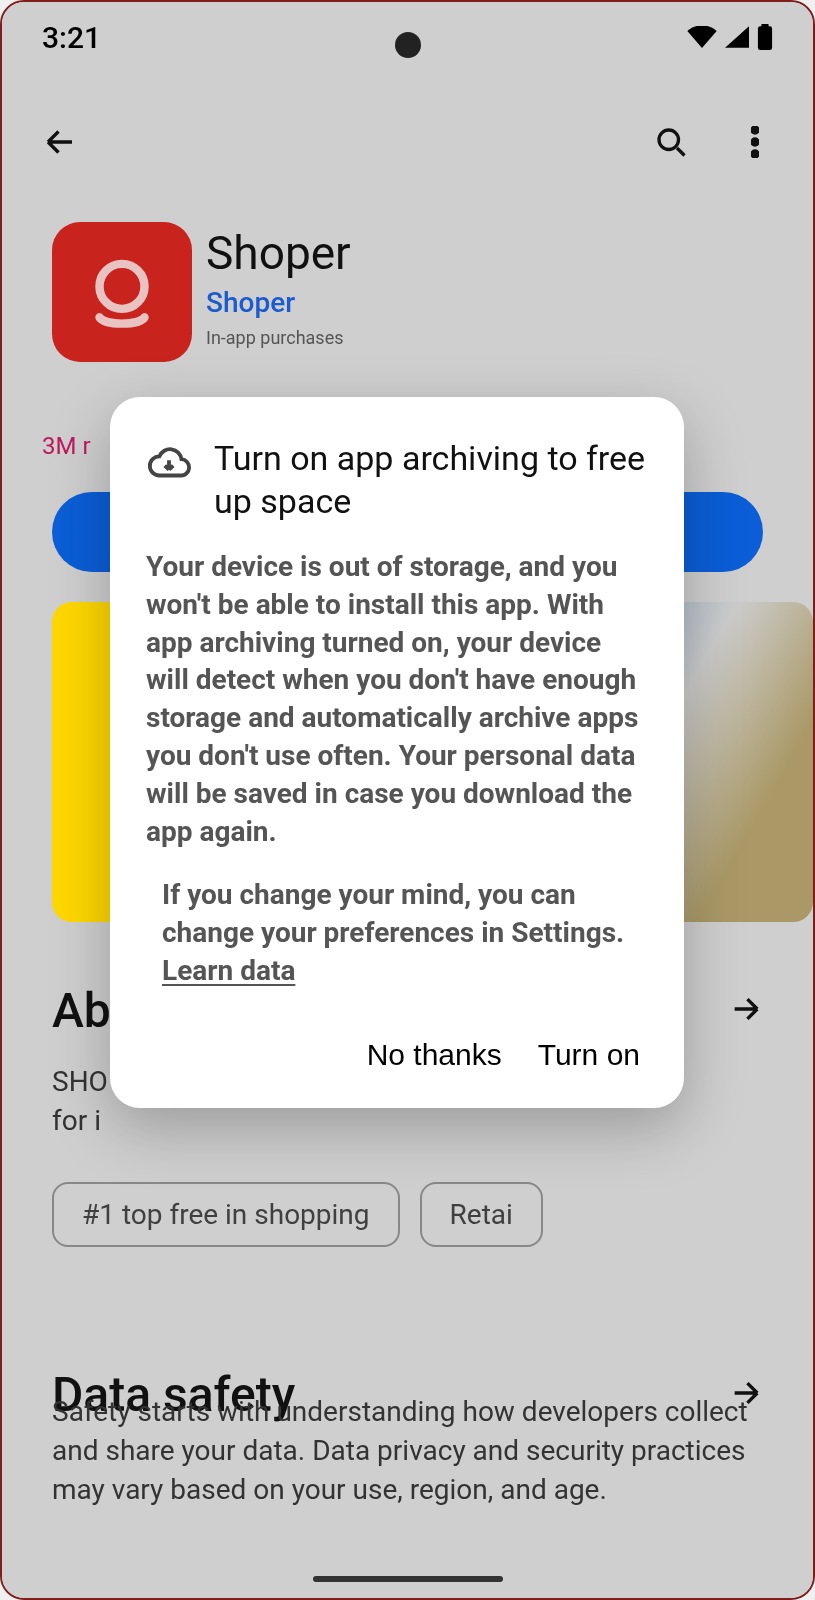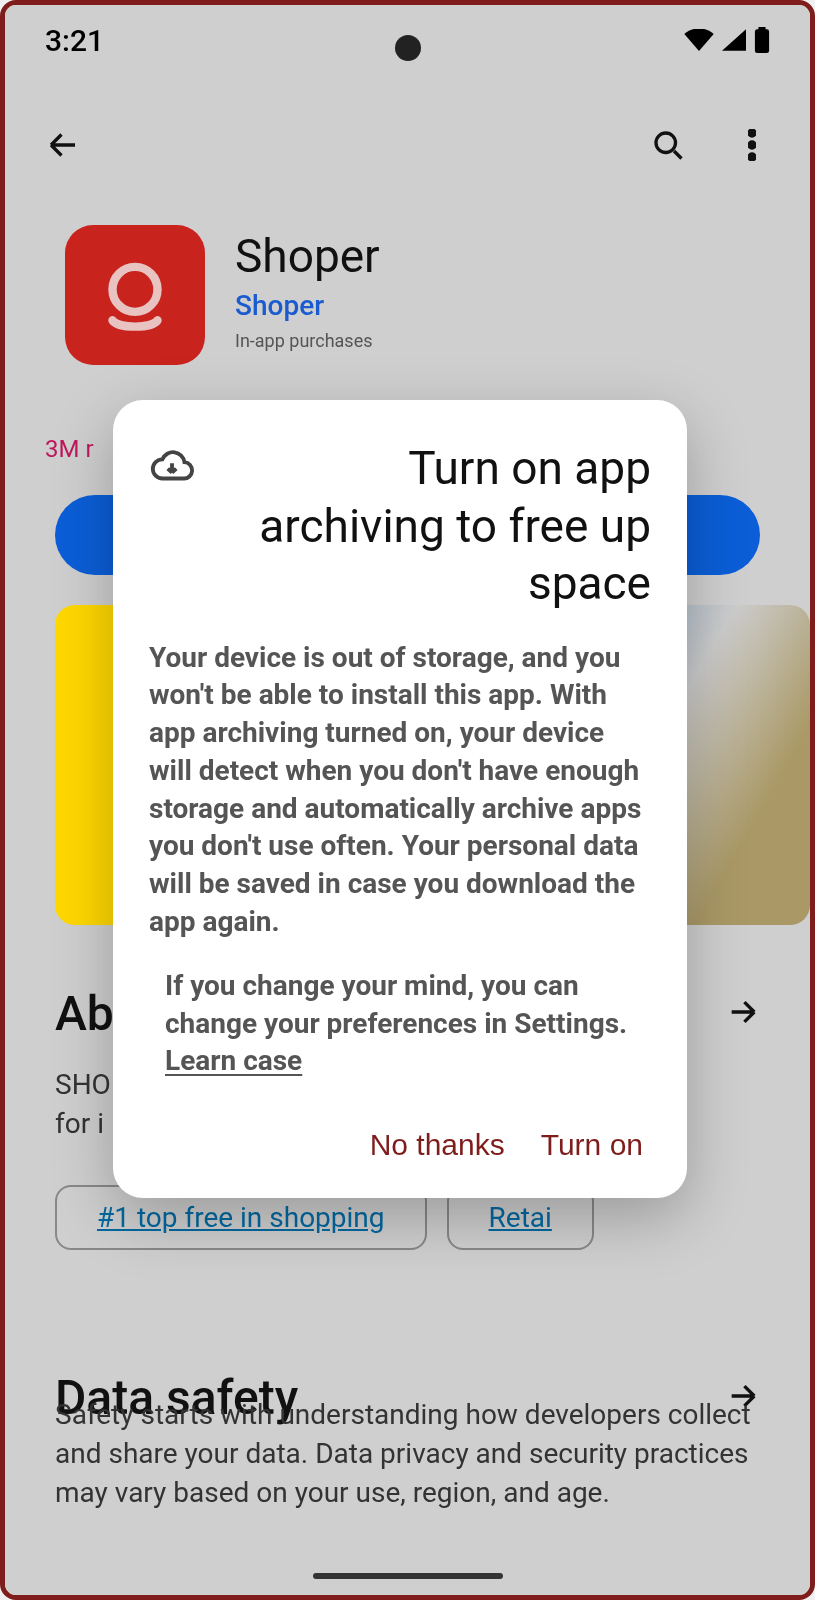--- a/index.html
+++ b/index.html
@@ -7,22 +7,22 @@
       font-family: Roboto, -apple-system, BlinkMacSystemFont, "Segoe UI", sans-serif;
       background: #f0f0f0;
       display: flex;
       justify-content: center;
       align-items: flex-start;
     }
     .device {
       width: 815px;
       height: 1600px;
       background: #dedede;
-      border: 5px solid #7f1d1d;
-      border-radius: 16px;
+      border: 2px solid #7f1d1d;
+      border-radius: 24px;
       position: relative;
       overflow: hidden;
     }
     .scrim {
       position: absolute;
       inset: 0;
       background: #cfcfcf;
     }
     .status-bar {
       position: absolute;
@@ -60,23 +60,22 @@
     }
     .icon-btn { width: 44px; height: 44px; display: flex; align-items: center; justify-content: center; }
     .icon-btn svg { stroke: #111; }
     .appbar-right { display: flex; align-items: center; gap: 40px; }
 
     .hero {
       position: absolute;
       top: 220px;
       left: 50px;
       display: flex;
-      gap: 30px;
+      gap: 14px;
       align-items: flex-start;
-      margin-left: 10px;
     }
     .app-icon {
       width: 140px; height: 140px;
       border-radius: 28px;
       background: #c9231e;
       display: flex;
       align-items: center;
       justify-content: center;
     }
     .app-icon svg { display: block; }
@@ -138,25 +137,24 @@
       position: absolute;
       top: 1180px;
       left: 50px; right: 0;
       display: flex;
       gap: 20px;
       overflow: hidden;
     }
     .chip {
       border: 2px solid #888;
       border-radius: 16px;
-      padding: 14px 40px;
+      padding: 14px 28px;
       font-size: 28px;
-      color: #0369a1;
+      color: #404040;
       white-space: nowrap;
-      text-decoration: underline;
     }
 
     .safety-row { top: 1364px; }
     .safety-text {
       position: absolute;
       top: 1390px;
       left: 50px; right: 50px;
       font-size: 28px; color: #333; line-height: 1.4;
     }
 
@@ -181,25 +179,24 @@
       box-shadow: 0 20px 60px rgba(0,0,0,0.25);
       padding: 40px 36px 30px 36px;
     }
     .dialog-head {
       display: flex;
       gap: 22px;
       align-items: flex-start;
     }
     .dialog-head svg { flex-shrink: 0; margin-top: 4px; }
     .dialog-title {
-      font-size: 46px;
+      font-size: 34px;
       color: #111;
       font-weight: 400;
       line-height: 1.25;
-      text-align: right;
     }
     .dialog-body {
       margin-top: 26px;
       font-size: 28px;
       color: #555;
       line-height: 1.35;
       font-weight: bold;
     }
     .dialog-body p + p { margin-top: 26px; margin-left: 16px; }
     .learn-more {
@@ -210,21 +207,21 @@
     .dialog-actions {
       margin-top: 48px;
       display: flex;
       justify-content: flex-end;
       gap: 36px;
       padding-right: 8px;
       padding-bottom: 6px;
     }
     .dialog-btn {
       font-size: 30px;
-      color: #7f1d1d;
+      color: #000000;
       font-weight: 500;
       background: none;
       border: none;
       text-align: right;
     }
   </style>
 </head>
 <body>
 
 <div class="device">
@@ -339,21 +336,21 @@
           <path d="M12 10v5m0 0l-2.2-2.2M12 15l2.2-2.2"></path>
         </svg>
       </span>
       <div class="dialog-title">Turn on app archiving to free up space</div>
     </div>
     <div class="dialog-body">
       <p>Your device is out of storage, and you won't be able to install this app. With app archiving turned on, your device will detect when you don't have enough storage and automatically archive apps you don't use often. Your personal data will be saved in case you download the app again.</p>
       <p>
         <span>If you change your mind, you can change your preferences in Settings.</span>
         <br>
-        <span class="learn-more">Learn case</span>
+        <span class="learn-more">Learn data</span>
       </p>
     </div>
     <div class="dialog-actions">
       <button class="dialog-btn">No thanks</button>
       <button class="dialog-btn">Turn on</button>
     </div>
   </div>
 </div>
 
 </body></html>

